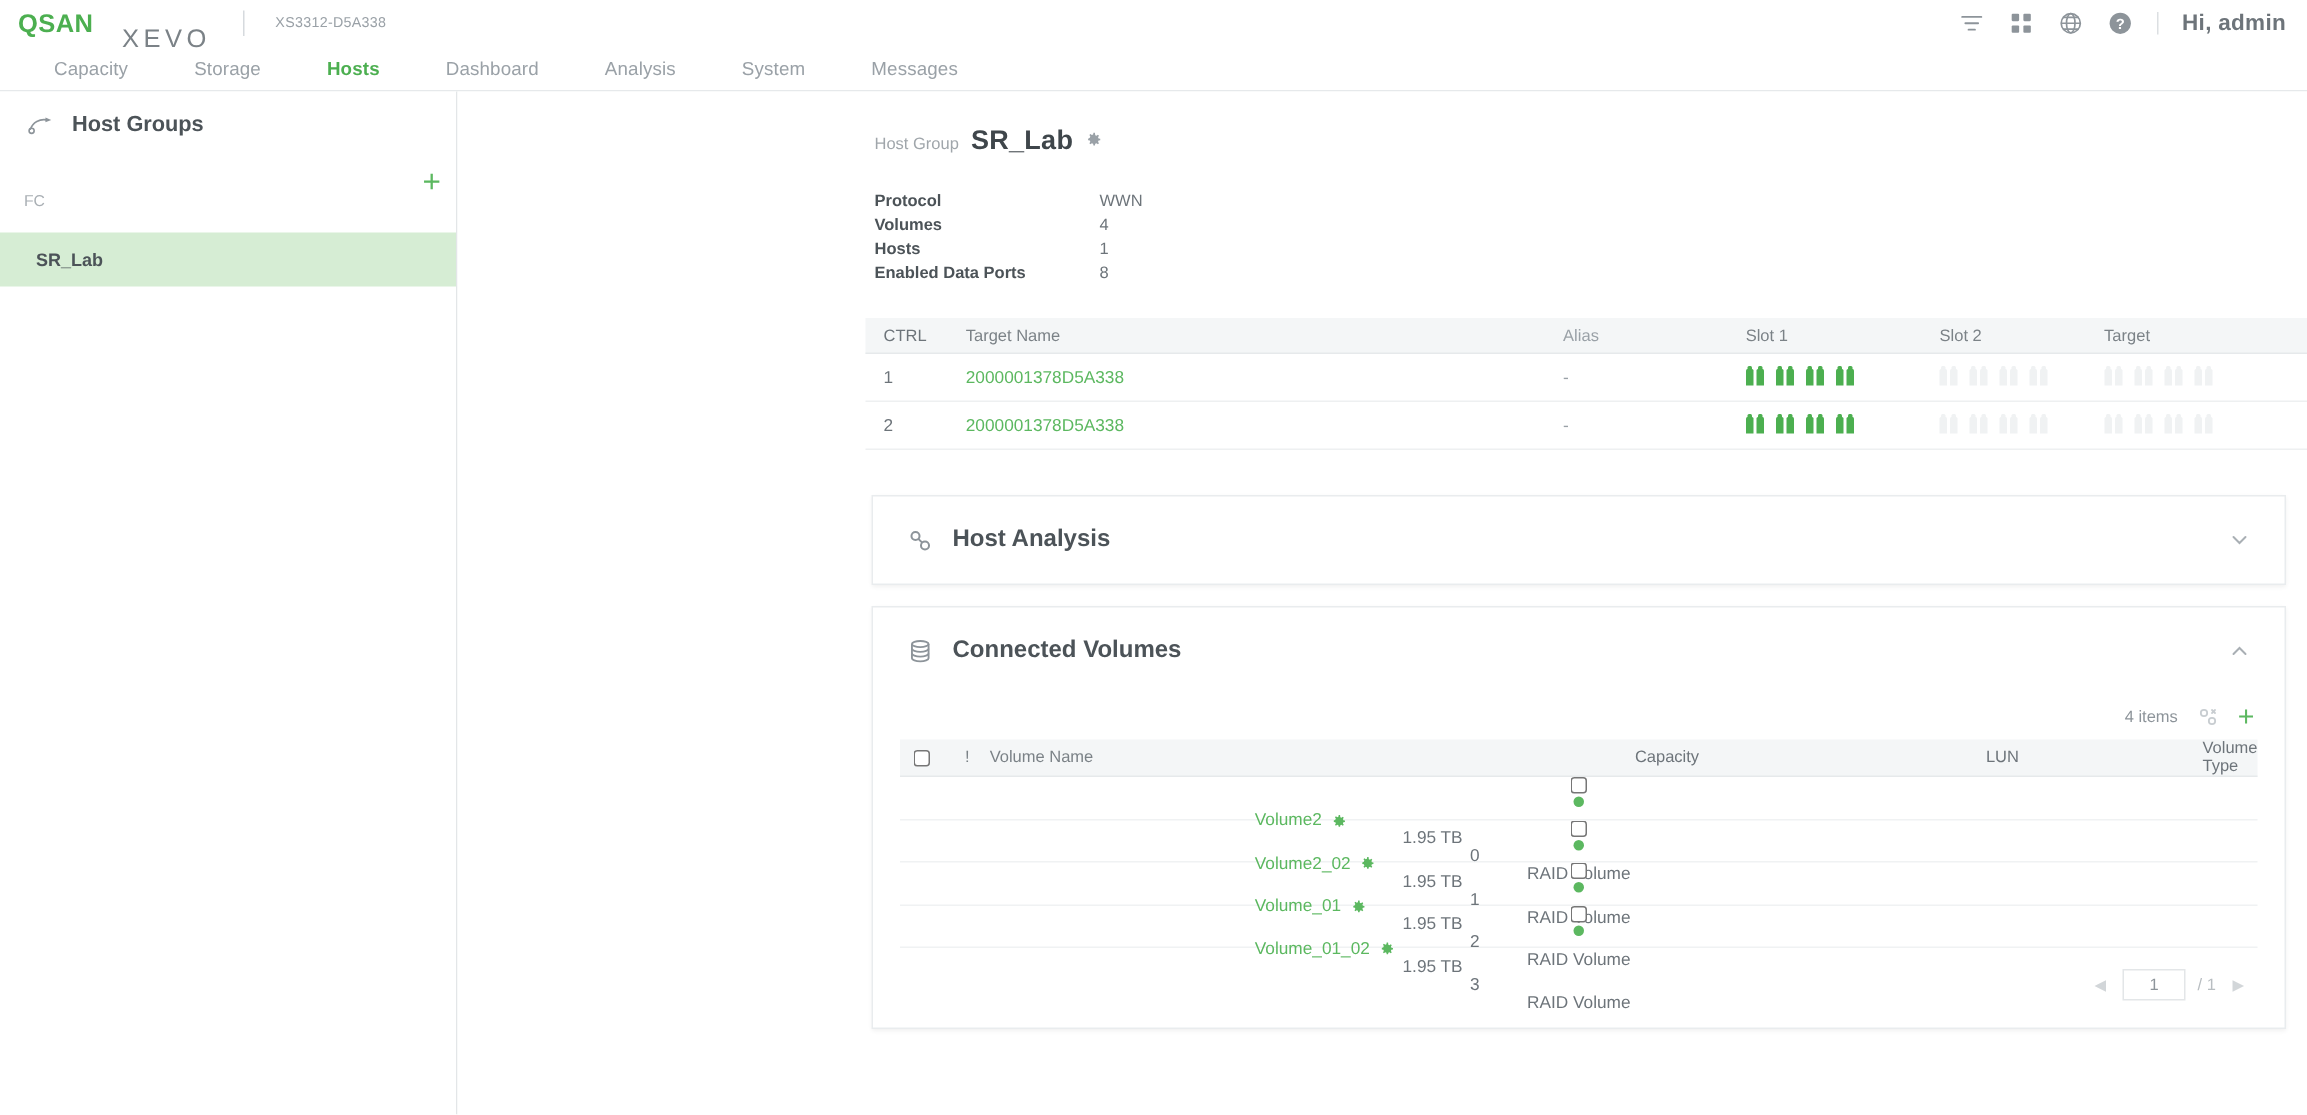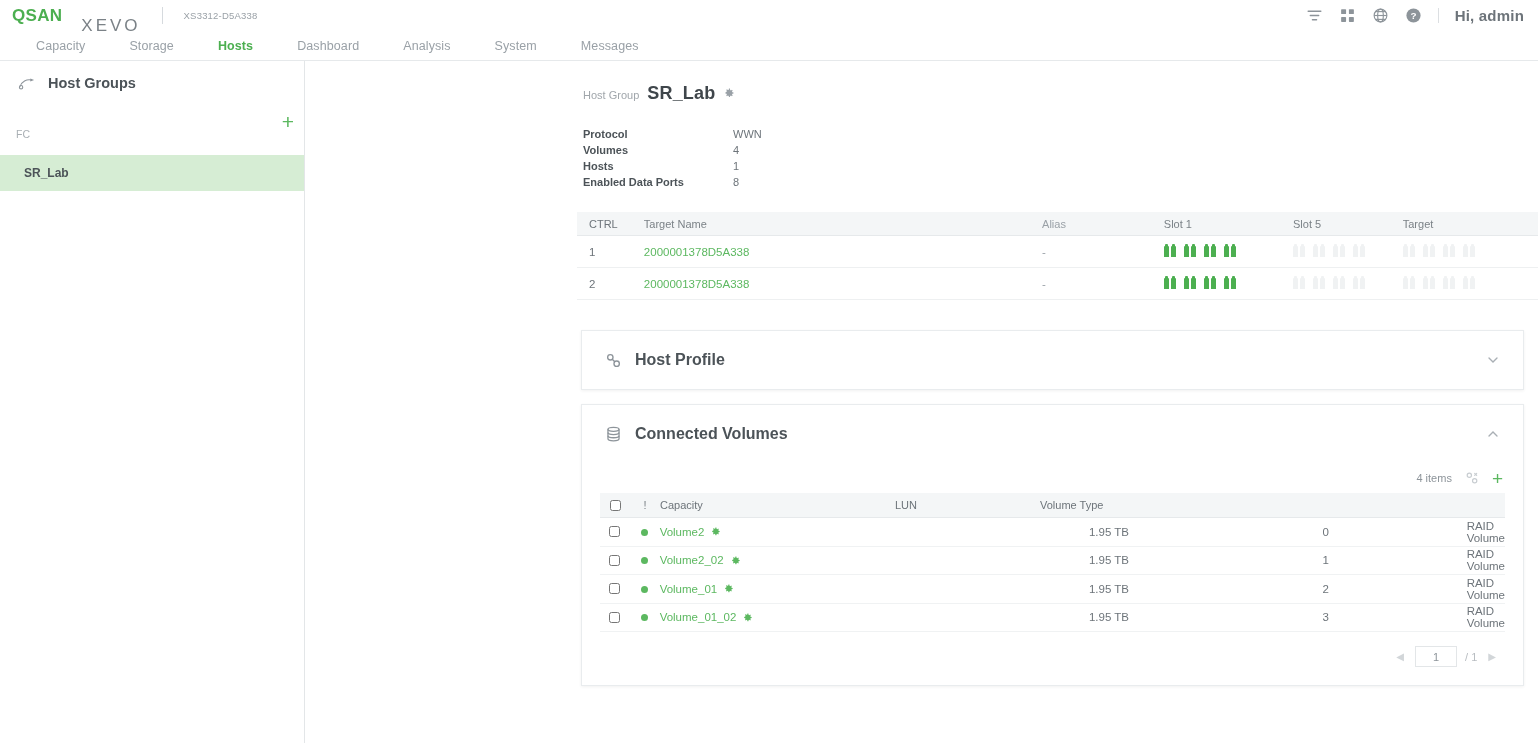--- a/index.html
+++ b/index.html
@@ -160,21 +160,21 @@
   .cv-unlink svg { width: 100%; height: 100%; display: block; }
   .cv-add { font-size: 19px; color: #5cb860; line-height: 1; cursor: pointer; font-weight: 300; }
 
   .vt-head {
     display: flex; height: 25px; align-items: center;
     background: #f4f6f7; font-size: 11px; color: #7b8287;
     border-bottom: 1px solid #e6e9eb;
   }
   .vt-row {
     display: flex; height: 28.5px; align-items: center;
-    font-size: 11.5px; border-bottom: 1px solid #f0f2f3;
+    font-size: 11.5px; border-bottom: 1px solid #f0f2f3; flex-direction: column;
   }
   .v-chk   { width: 30px; display: flex; justify-content: center; }
   .v-chk input { width: 11px; height: 11px; accent-color: #5cb860; cursor: pointer; margin:0;}
   .v-warn  { width: 30px; text-align: center; }
   .v-name  { width: 432px; display: flex; align-items: center; gap: 6px; }
   .v-name a { color: #5cb860; text-decoration: none; cursor: pointer; }
   .v-cap   { width: 235px; color: #6d747a; }
   .v-lun   { width: 145px; color: #6d747a; }
   .v-type  { flex: 1; color: #6d747a; }
   .dot { width: 7px; height: 7px; border-radius: 50%; background: #5cb860; display: inline-block; }
@@ -304,21 +304,21 @@
         <span class="prop-val">8</span>
       </div>
     </div>
 
     <div class="ctrl-table">
       <div class="ctrl-head">
         <div class="c-ctrl">CTRL</div>
         <div class="c-tname">Target Name</div>
         <div class="c-alias">Alias</div>
         <div class="c-slot1">Slot 1</div>
-        <div class="c-slot2">Slot 5</div>
+        <div class="c-slot2">Slot 2</div>
         <div class="c-onb">Target</div>
       </div>
 
       <div class="ctrl-row">
         <div class="c-ctrl">1</div>
         <div class="c-tname">
           <a>2000001378D5A338</a>
         </div>
         <div class="c-alias">-</div>
         <div class="c-slot1">
@@ -454,21 +454,21 @@
 
     <div class="panel host-profile">
       <div class="panel-head">
         <span class="panel-ico">
           <svg viewBox="0 0 24 24" fill="none" stroke="currentColor" stroke-width="1.7">
             <circle cx="8" cy="8" r="3.4"></circle>
               <circle cx="16" cy="16" r="3.4"></circle>
             <line x1="10.4" y1="10.4" x2="13.6" y2="13.6"></line>
           </svg>
         </span>
-        <span class="panel-title">Host Profile</span>
+        <span class="panel-title">Host Analysis</span>
         <span class="panel-chev">
           <svg viewBox="0 0 24 24" fill="none" stroke="currentColor" stroke-width="2" stroke-linecap="round">
             <polyline points="6,9 12,15 18,9"></polyline>
           </svg>
         </span>
       </div>
     </div>
 
     <div class="panel connected">
       <div class="panel-head">
@@ -501,20 +501,21 @@
             </svg>
           </span>
           <span class="cv-add">+</span>
         </div>
 
         <div class="vt-head">
           <div class="v-chk">
             <input type="checkbox" style="">
           </div>
           <div class="v-warn">!</div>
+          <div class="v-name">Volume Name</div>
           <div class="v-cap">Capacity</div>
           <div class="v-lun">LUN</div>
           <div class="v-type">Volume Type</div>
         </div>
 
         <div class="vt-row">
           <div class="v-chk">
               <input type="checkbox" style="">
             </div>
           <div class="v-warn"><span class="dot"></span></div>

